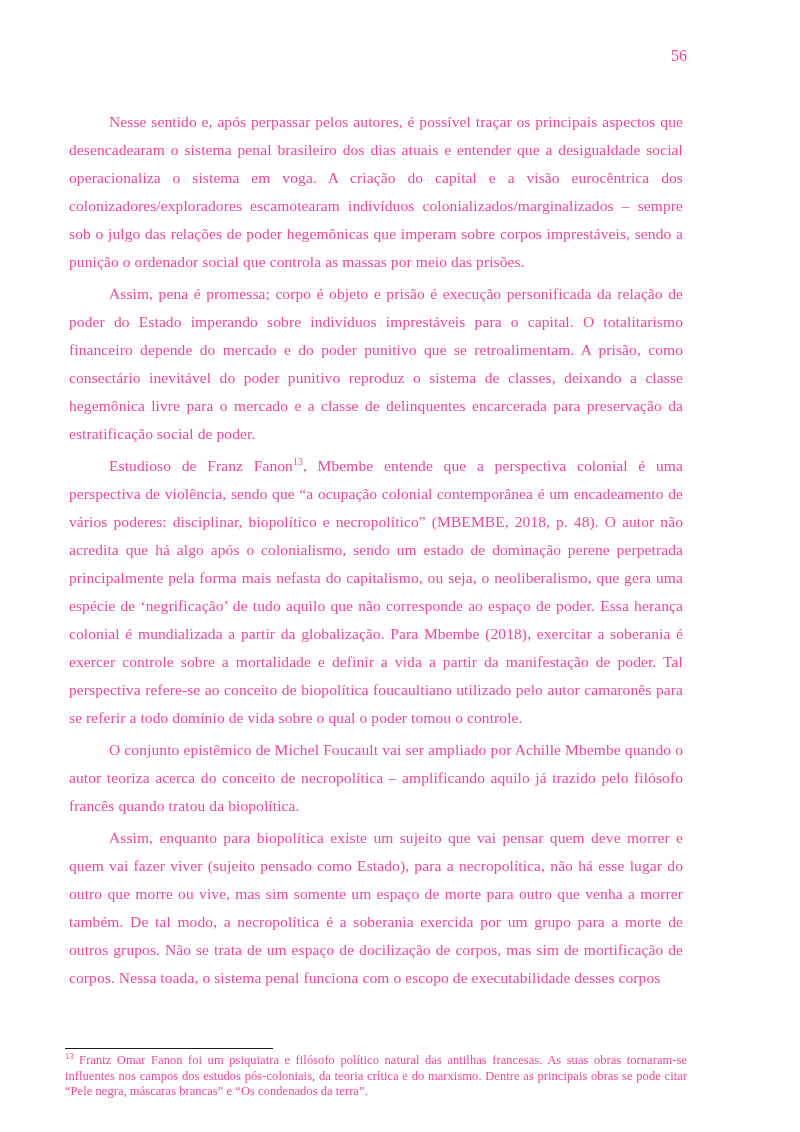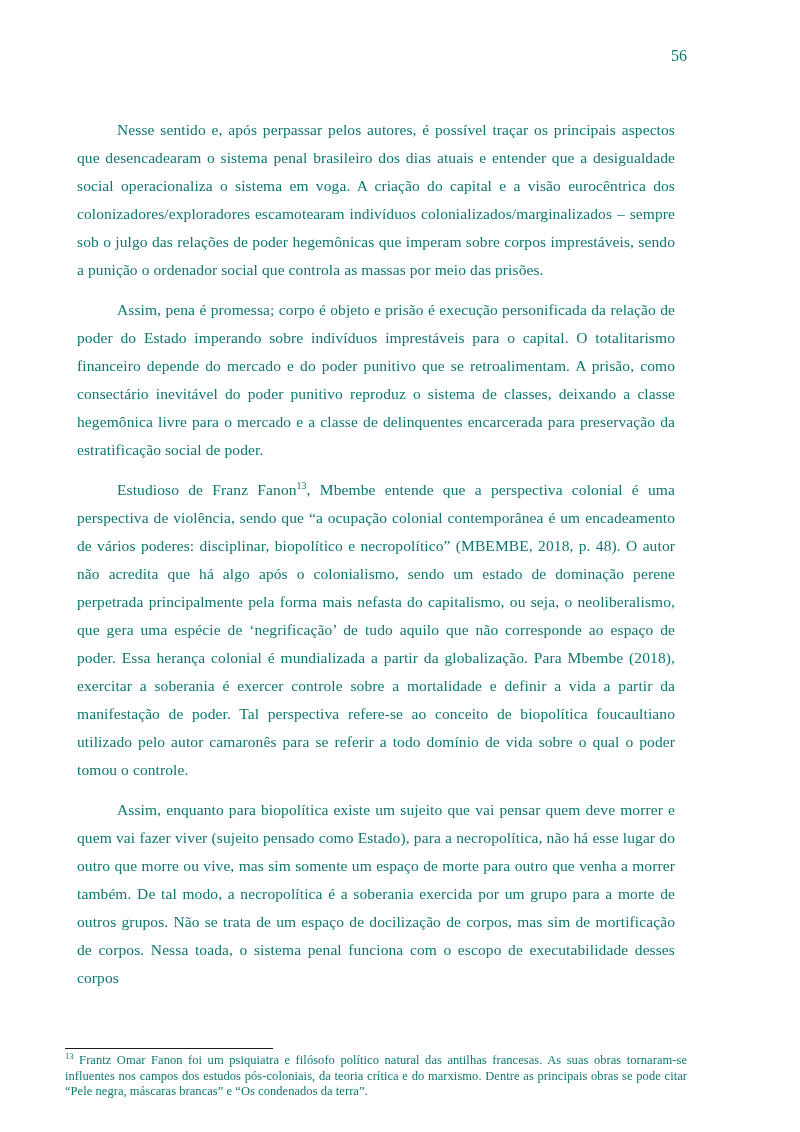--- a/index.html
+++ b/index.html
@@ -6,40 +6,40 @@
     margin: 0;
     padding: 0;
     background: #ffffff;
   }
   .page {
     position: relative;
     width: 800px;
     height: 1132px;
     background: #ffffff;
     font-family: "Liberation Serif", "DejaVu Serif", serif;
-    color: #0f766e;
+    color: #ec4899;
     overflow: hidden;
   }
   .page-number {
     position: absolute;
     top: 46px;
     left: 65px;
     width: 622px;
     text-align: right;
     font-size: 16px;
     line-height: 20px;
   }
   .content {
     position: absolute;
     top: 104px;
     left: 65px;
     width: 622px;
   }
   .content p {
-    margin: 12px;
+    margin: 4px;
     font-size: 15.5px;
     line-height: 28px;
     text-align: justify;
     text-indent: 40px;
     letter-spacing: 0.1px;
   }
   .content p sup {
     font-size: 10px;
     line-height: 0;
     letter-spacing: 0;
@@ -71,20 +71,21 @@
 <body>
 
 <div class="page">
 
   <div class="page-number">56</div>
 
   <div class="content">
     <p>Nesse sentido e, após perpassar pelos autores, é possível traçar os principais aspectos que desencadearam o sistema penal brasileiro dos dias atuais e entender que a desigualdade social operacionaliza o sistema em voga. A criação do capital e a visão eurocêntrica dos colonizadores/exploradores escamotearam indivíduos colonializados/marginalizados – sempre sob o julgo das relações de poder hegemônicas que imperam sobre corpos imprestáveis, sendo a punição o ordenador social que controla as massas por meio das prisões.</p>
     <p>Assim, pena é promessa; corpo é objeto e prisão é execução personificada da relação de poder do Estado imperando sobre indivíduos imprestáveis para o capital. O totalitarismo financeiro depende do mercado e do poder punitivo que se retroalimentam. A prisão, como consectário inevitável do poder punitivo reproduz o sistema de classes, deixando a classe hegemônica livre para o mercado e a classe de delinquentes encarcerada para preservação da estratificação social de poder.</p>
     <p><span>Estudioso de Franz Fanon</span><sup>13</sup><span>, Mbembe entende que a perspectiva colonial é uma perspectiva de violência, sendo que “a ocupação colonial contemporânea é um encadeamento de vários poderes: disciplinar, biopolítico e necropolítico” (MBEMBE, 2018, p. 48). O autor não acredita que há algo após o colonialismo, sendo um estado de dominação perene perpetrada principalmente pela forma mais nefasta do capitalismo, ou seja, o neoliberalismo, que gera uma espécie de ‘negrificação’ de tudo aquilo que não corresponde ao espaço de poder. Essa herança colonial é mundializada a partir da globalização. Para Mbembe (2018), exercitar a soberania é exercer controle sobre a mortalidade e definir a vida a partir da manifestação de poder. Tal perspectiva refere-se ao conceito de biopolítica foucaultiano utilizado pelo autor camaronês para se referir a todo domínio de vida sobre o qual o poder tomou o controle.</span></p>
+    <p>O conjunto epistêmico de Michel Foucault vai ser ampliado por Achille Mbembe quando o autor teoriza acerca do conceito de necropolítica – amplificando aquilo já trazido pelo filósofo francês quando tratou da biopolítica.</p>
     <p>Assim, enquanto para biopolítica existe um sujeito que vai pensar quem deve morrer e quem vai fazer viver (sujeito pensado como Estado), para a necropolítica, não há esse lugar do outro que morre ou vive, mas sim somente um espaço de morte para outro que venha a morrer também. De tal modo, a necropolítica é a soberania exercida por um grupo para a morte de outros grupos. Não se trata de um espaço de docilização de corpos, mas sim de mortificação de corpos. Nessa toada, o sistema penal funciona com o escopo de executabilidade desses corpos</p>
   </div>
 
   <div class="footnote-area">
     <div class="footnote-rule"></div>
     <div class="footnote-text"><sup>13</sup><span> Frantz Omar Fanon foi um psiquiatra e filósofo político natural das antilhas francesas. As suas obras tornaram-se influentes nos campos dos estudos pós-coloniais, da teoria crítica e do marxismo. Dentre as principais obras se pode citar “Pele negra, máscaras brancas” e “Os condenados da terra”.</span></div>
   </div>
 
 </div>
 

